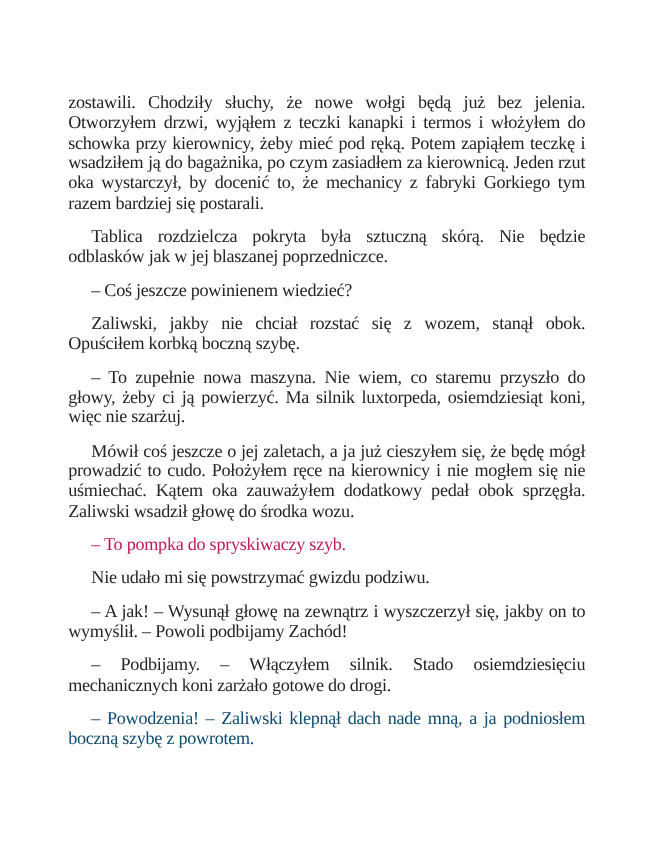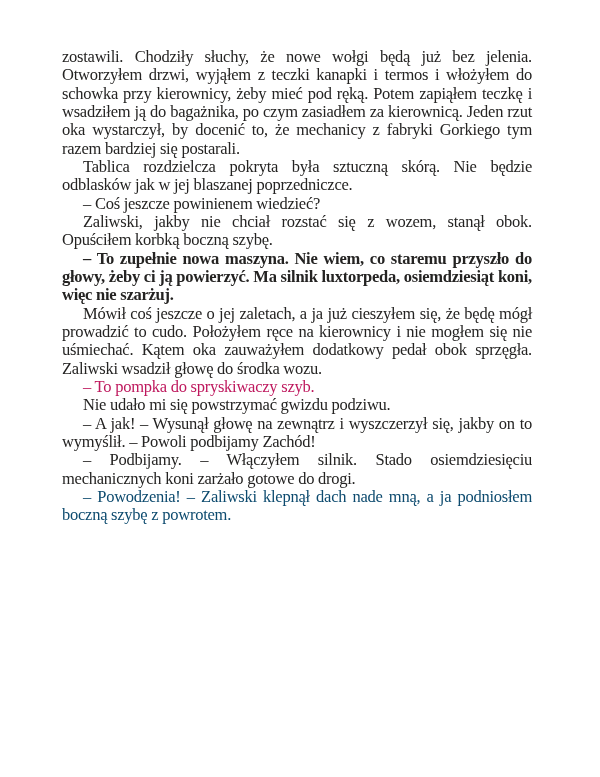--- a/index.html
+++ b/index.html
@@ -9,52 +9,53 @@
   body {
     width: 600px;
     height: 777px;
     background: #ffffff;
     overflow: hidden;
   }
   .page {
     box-sizing: border-box;
     width: 600px;
     height: 777px;
-    padding: 48px 68px 0 62px;
+    padding: 84px 68px 0 62px;
     background: #ffffff;
   }
   .text-block {
     width: 470px;
   }
   .para {
     margin: 0;
     padding: 0;
     font-family: "Liberation Serif", "DejaVu Serif", serif;
     font-size: 16.5px;
     line-height: 18.33px;
     letter-spacing: -0.25px;
     text-align: justify;
     text-justify: inter-word;
     hyphens: none;
     color: #242322;
   }
   .para.indent {
     text-indent: 21px;
+    margin-top: 12px;
   }
 </style>
 </head>
 <body style="background: rgb(255, 255, 255);">
 
 <div class="page">
   <div class="text-block">
       <p class="para" style="color: rgb(36, 35, 34);">zostawili. Chodziły słuchy, że nowe wołgi będą już bez jelenia. Otworzyłem drzwi, wyjąłem z teczki kanapki i termos i włożyłem do schowka przy kierownicy, żeby mieć pod ręką. Potem zapiąłem teczkę i wsadziłem ją do bagażnika, po czym zasiadłem za kierownicą. Jeden rzut oka wystarczył, by docenić to, że mechanicy z fabryki Gorkiego tym razem bardziej się postarali.</p>
       <p class="para indent" style="color: rgb(36, 35, 34);">Tablica rozdzielcza pokryta była sztuczną skórą. Nie będzie odblasków jak w jej blaszanej poprzedniczce.</p>
       <p class="para indent" style="color: rgb(36, 35, 34);">– Coś jeszcze powinienem wiedzieć?</p>
       <p class="para indent" style="color: rgb(36, 35, 34);">Zaliwski, jakby nie chciał rozstać się z wozem, stanął obok. Opuściłem korbką boczną szybę.</p>
-      <p class="para indent" style="color: rgb(36, 35, 34); font-weight: bold;">– To zupełnie nowa maszyna. Nie wiem, co staremu przyszło do głowy, żeby ci ją powierzyć. Ma silnik luxtorpeda, osiemdziesiąt koni, więc nie szarżuj.</p>
+      <p class="para indent" style="color: rgb(36, 35, 34);">– To zupełnie nowa maszyna. Nie wiem, co staremu przyszło do głowy, żeby ci ją powierzyć. Ma silnik luxtorpeda, osiemdziesiąt koni, więc nie szarżuj.</p>
       <p class="para indent" style="color: rgb(36, 35, 34);">Mówił coś jeszcze o jej zaletach, a ja już cieszyłem się, że będę mógł prowadzić to cudo. Położyłem ręce na kierownicy i nie mogłem się nie uśmiechać. Kątem oka zauważyłem dodatkowy pedał obok sprzęgła. Zaliwski wsadził głowę do środka wozu.</p>
       <p class="para indent" style="color: #be185d;">– To pompka do spryskiwaczy szyb.</p>
       <p class="para indent" style="color: rgb(36, 35, 34);">Nie udało mi się powstrzymać gwizdu podziwu.</p>
       <p class="para indent" style="color: rgb(36, 35, 34);">– A jak! – Wysunął głowę na zewnątrz i wyszczerzył się, jakby on to wymyślił. – Powoli podbijamy Zachód!</p>
       <p class="para indent" style="color: rgb(36, 35, 34);">– Podbijamy. – Włączyłem silnik. Stado osiemdziesięciu mechanicznych koni zarżało gotowe do drogi.</p>
       <p class="para indent" style="color: #0c4a6e;">– Powodzenia! – Zaliwski klepnął dach nade mną, a ja podniosłem boczną szybę z powrotem.</p>
     </div>
 </div>
 
 </body></html>

